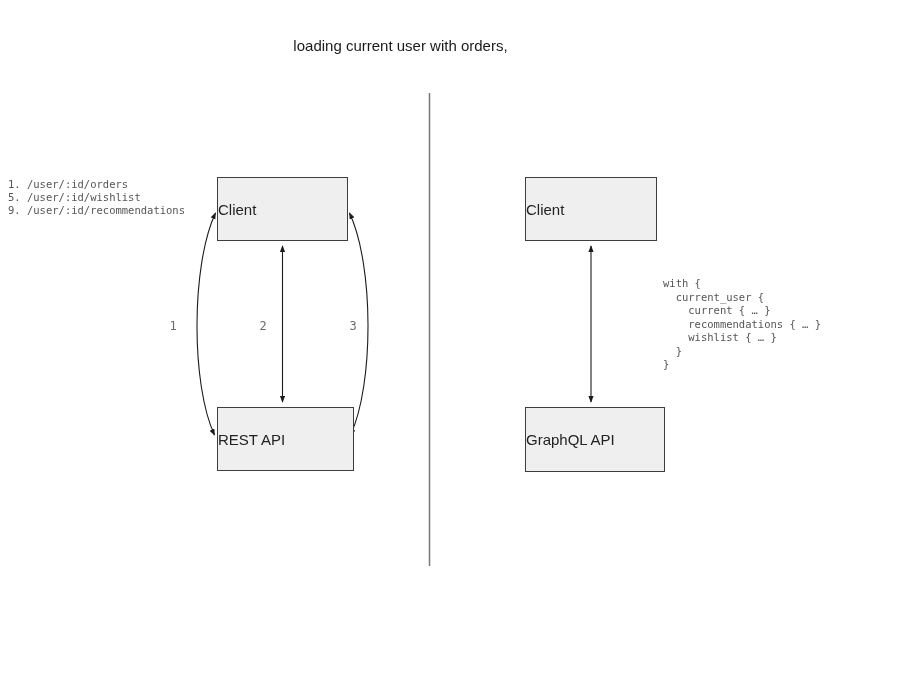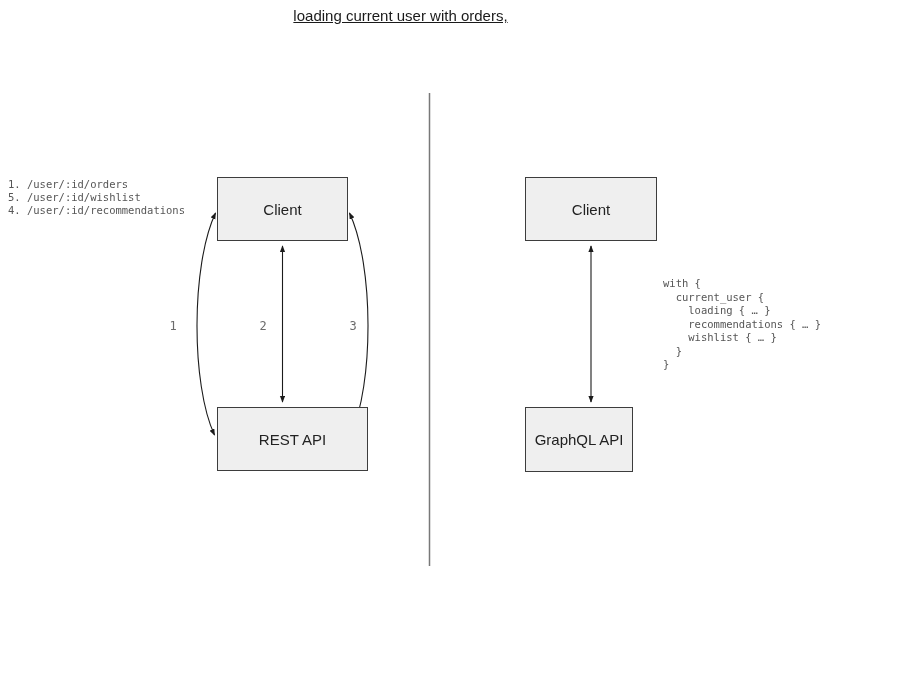--- a/index.html
+++ b/index.html
@@ -6,37 +6,37 @@
     --background:#ffffff; --box-fill:#efefef; --box-border:#3d3d3d;
     --divider:#787878; --arrow:#1b1b1b; --code-text:#565656;
     --label-text:#6b6b6b; --title-text:#1a1a1a; --box-text:#222222;
   }
   html,body{margin:0;padding:0;background:var(--background);}
   .canvas{
     position:relative;width:917px;height:689px;background:var(--background);
     font-family:"Liberation Sans",sans-serif;overflow:hidden;
   }
   .title{
-    position:absolute;left:0;top:6px;width:801px;text-align:center;
-    font-size:15px;line-height:19px;color:var(--title-text);text-decoration:underline;
+    position:absolute;left:0;top:36px;width:801px;text-align:center;
+    font-size:15px;line-height:19px;color:var(--title-text);
   }
   .overlay{position:absolute;left:0;top:0;width:917px;height:689px;}
   .overlay .connector{stroke:var(--arrow);stroke-width:1.1;fill:none;}
   .overlay .divider{stroke:var(--divider);stroke-width:1.5;}
   .overlay marker path{fill:var(--arrow);}
   .node{
     position:absolute;background:var(--box-fill);
     border:1.5px solid var(--box-border);box-sizing:border-box;
-    display:flex;align-items:center;justify-content:center;
+    display:flex;align-items:center;justify-content:flex-start;
     font-size:15px;color:var(--box-text);
   }
   .node-client-left{left:217px;top:177px;width:131px;height:64px;}
-  .node-rest-api{left:217px;top:407px;width:151px;height:64px;}
+  .node-rest-api{left:217px;top:407px;width:137px;height:64px;}
   .node-client-right{left:525px;top:177px;width:132px;height:64px;}
-  .node-graphql-api{left:525px;top:407px;width:108px;height:65px;}
+  .node-graphql-api{left:525px;top:407px;width:140px;height:65px;}
   .mono{font-family:"DejaVu Sans Mono",monospace;color:var(--code-text);}
   .endpoint-list{
     position:absolute;left:8px;top:178px;font-size:10.5px;line-height:13px;
   }
   .endpoint-list>div{white-space:pre;}
   .query-block{
     position:absolute;left:663px;top:277px;font-size:10.5px;line-height:13.5px;
   }
   .query-block>div{white-space:pre;}
   .arrow-label{
@@ -73,21 +73,21 @@
     <line class="connector" x1="282.5" y1="246" x2="282.5" y2="402" marker-start="url(#ah-start)" marker-end="url(#ah-end)"></line>
 
     <path class="connector" d="M 349.5 213 C 374 265, 374 385, 350.5 435" marker-start="url(#ah-start)" marker-end="url(#ah-end)"></path>
 
     <line class="connector" x1="591" y1="246" x2="591" y2="402" marker-start="url(#ah-start)" marker-end="url(#ah-end)"></line>
   </svg>
 
   <div class="endpoint-list mono">
     <div>1. /user/:id/orders</div>
     <div>5. /user/:id/wishlist</div>
-    <div>4. /user/:id/recommendations</div>
+    <div>9. /user/:id/recommendations</div>
   </div>
 
   <div class="node node-client-left">
     <span>Client</span>
   </div>
 
   <div class="node node-rest-api">
     <span>REST API</span>
   </div>
 
@@ -99,20 +99,20 @@
     <span>Client</span>
   </div>
 
   <div class="node node-graphql-api">
     <span>GraphQL API</span>
   </div>
 
   <div class="query-block mono">
     <div>with {</div>
     <div>  current_user {</div>
-    <div>    loading { … }</div>
+    <div>    current { … }</div>
     <div>    recommendations { … }</div>
     <div>    wishlist { … }</div>
     <div>  }</div>
     <div>}</div>
   </div>
 
 </div>
 
 </body></html>

